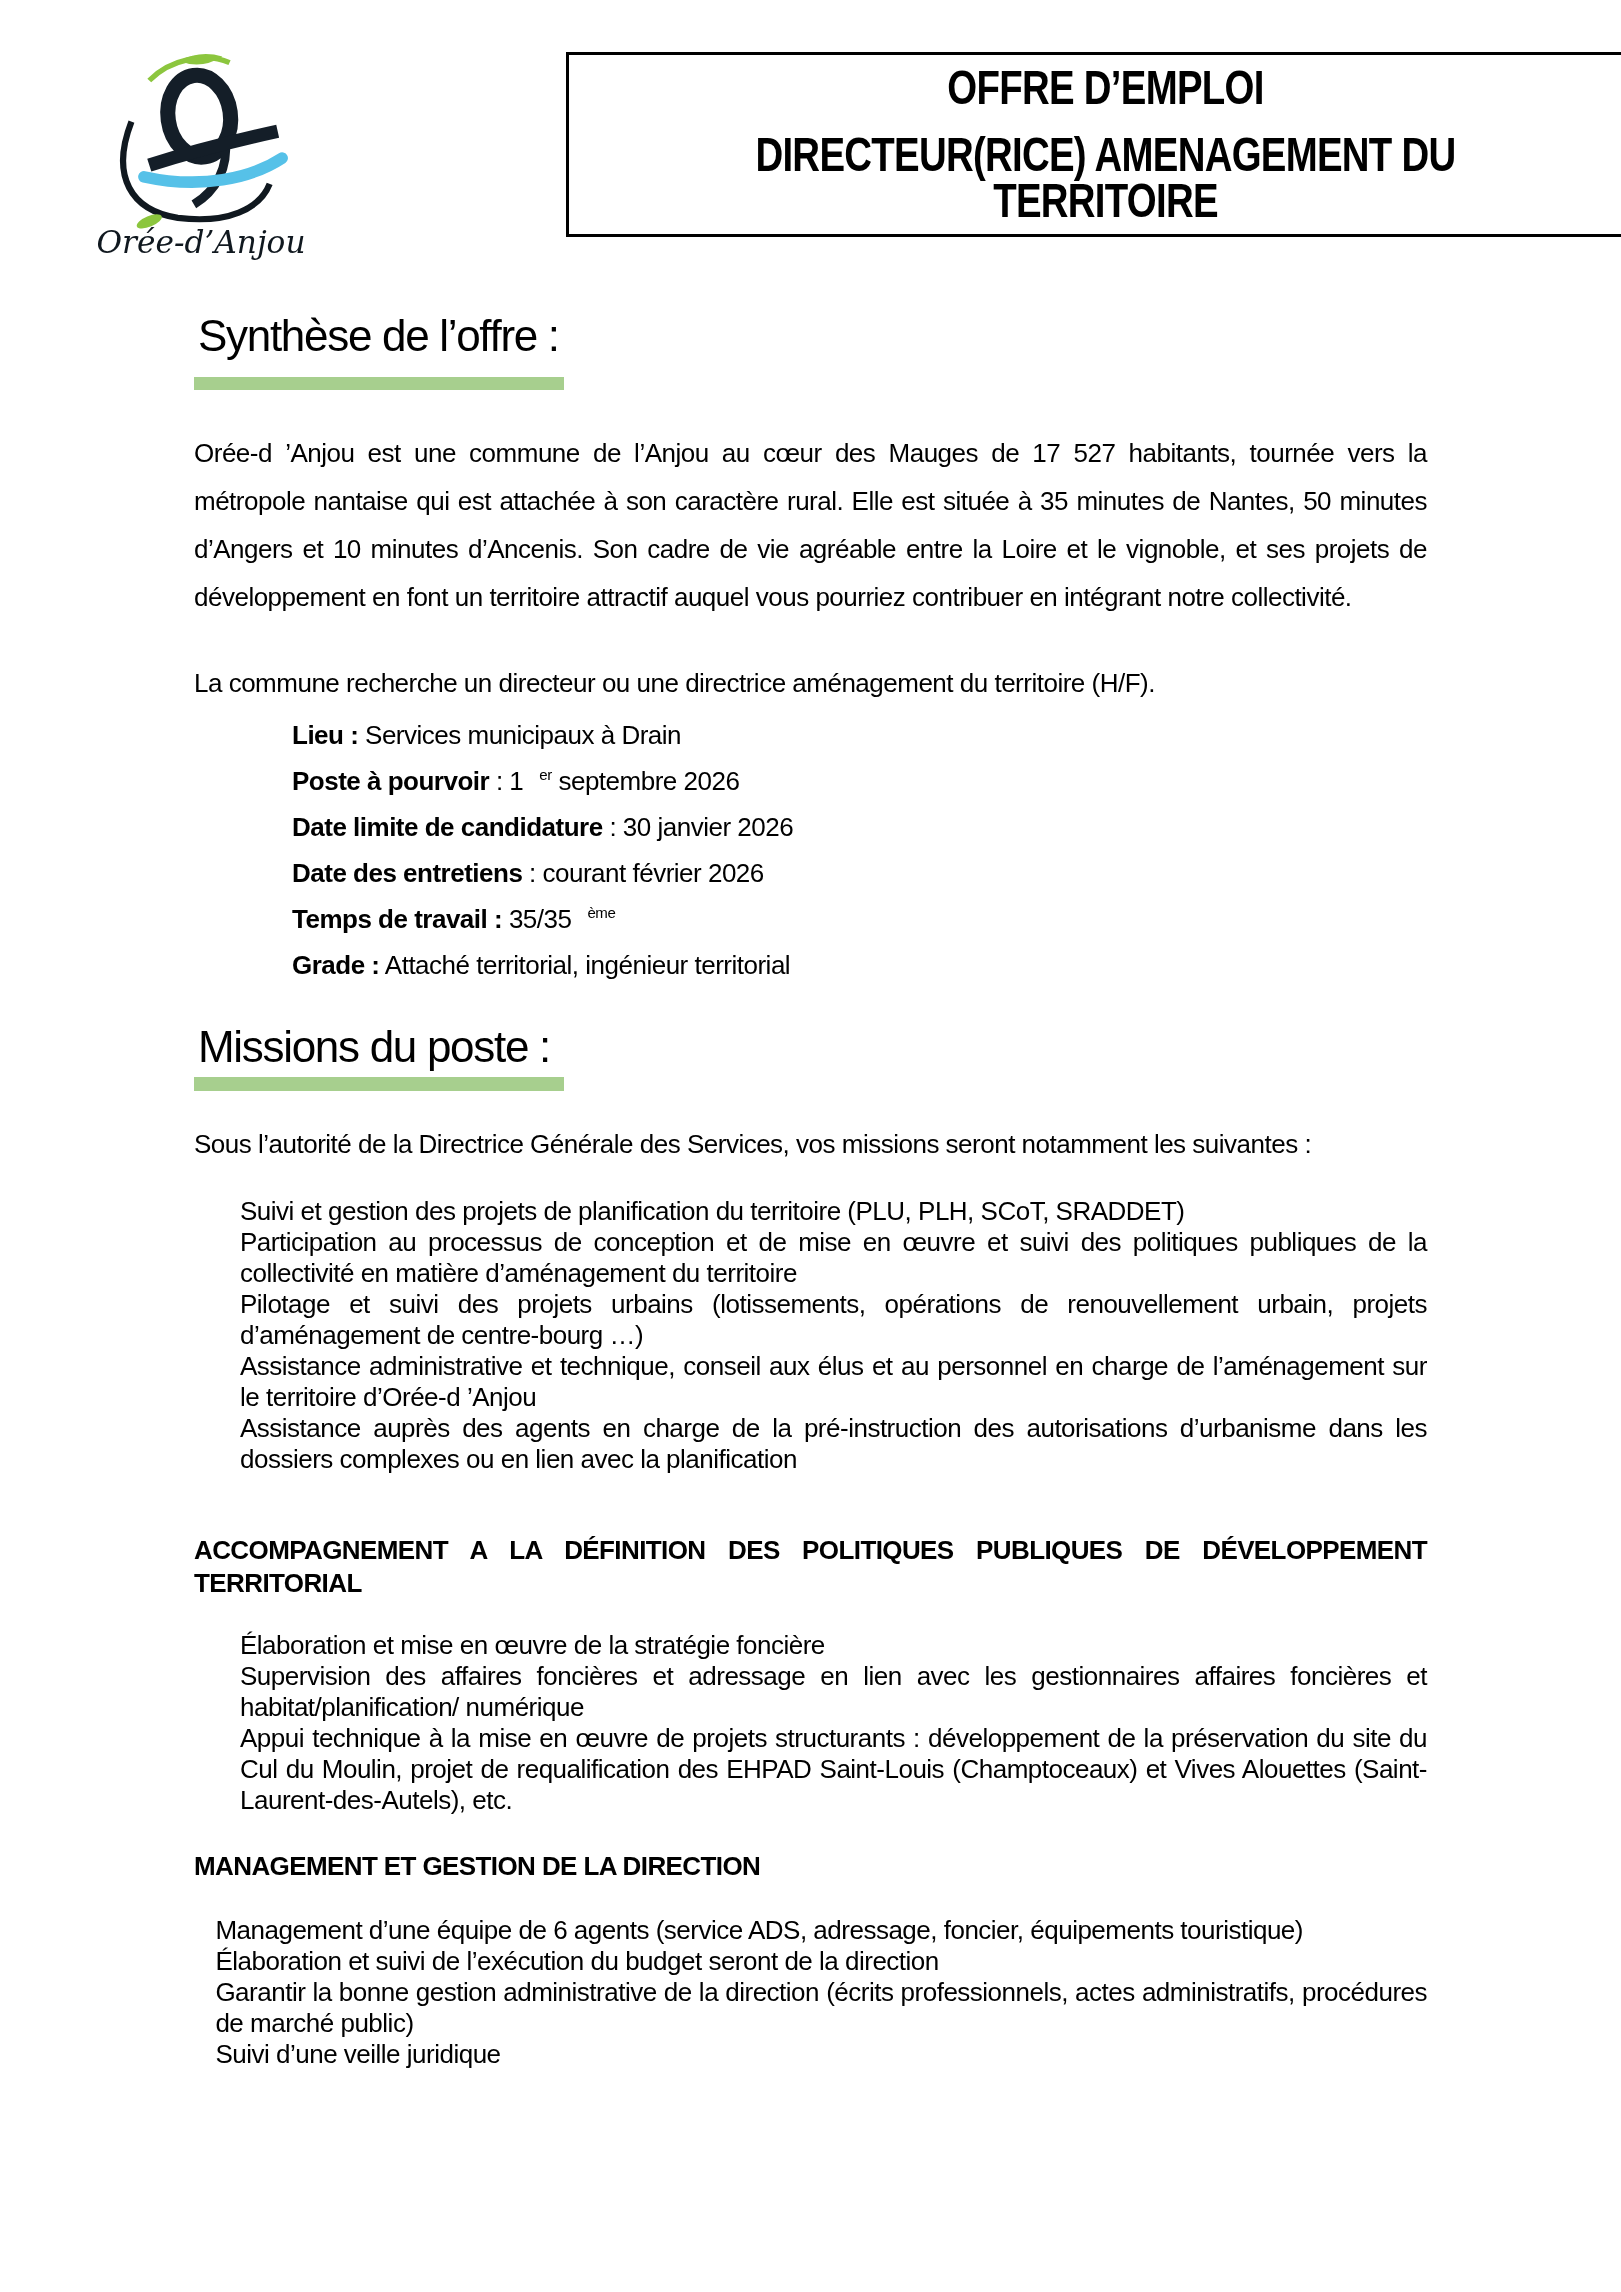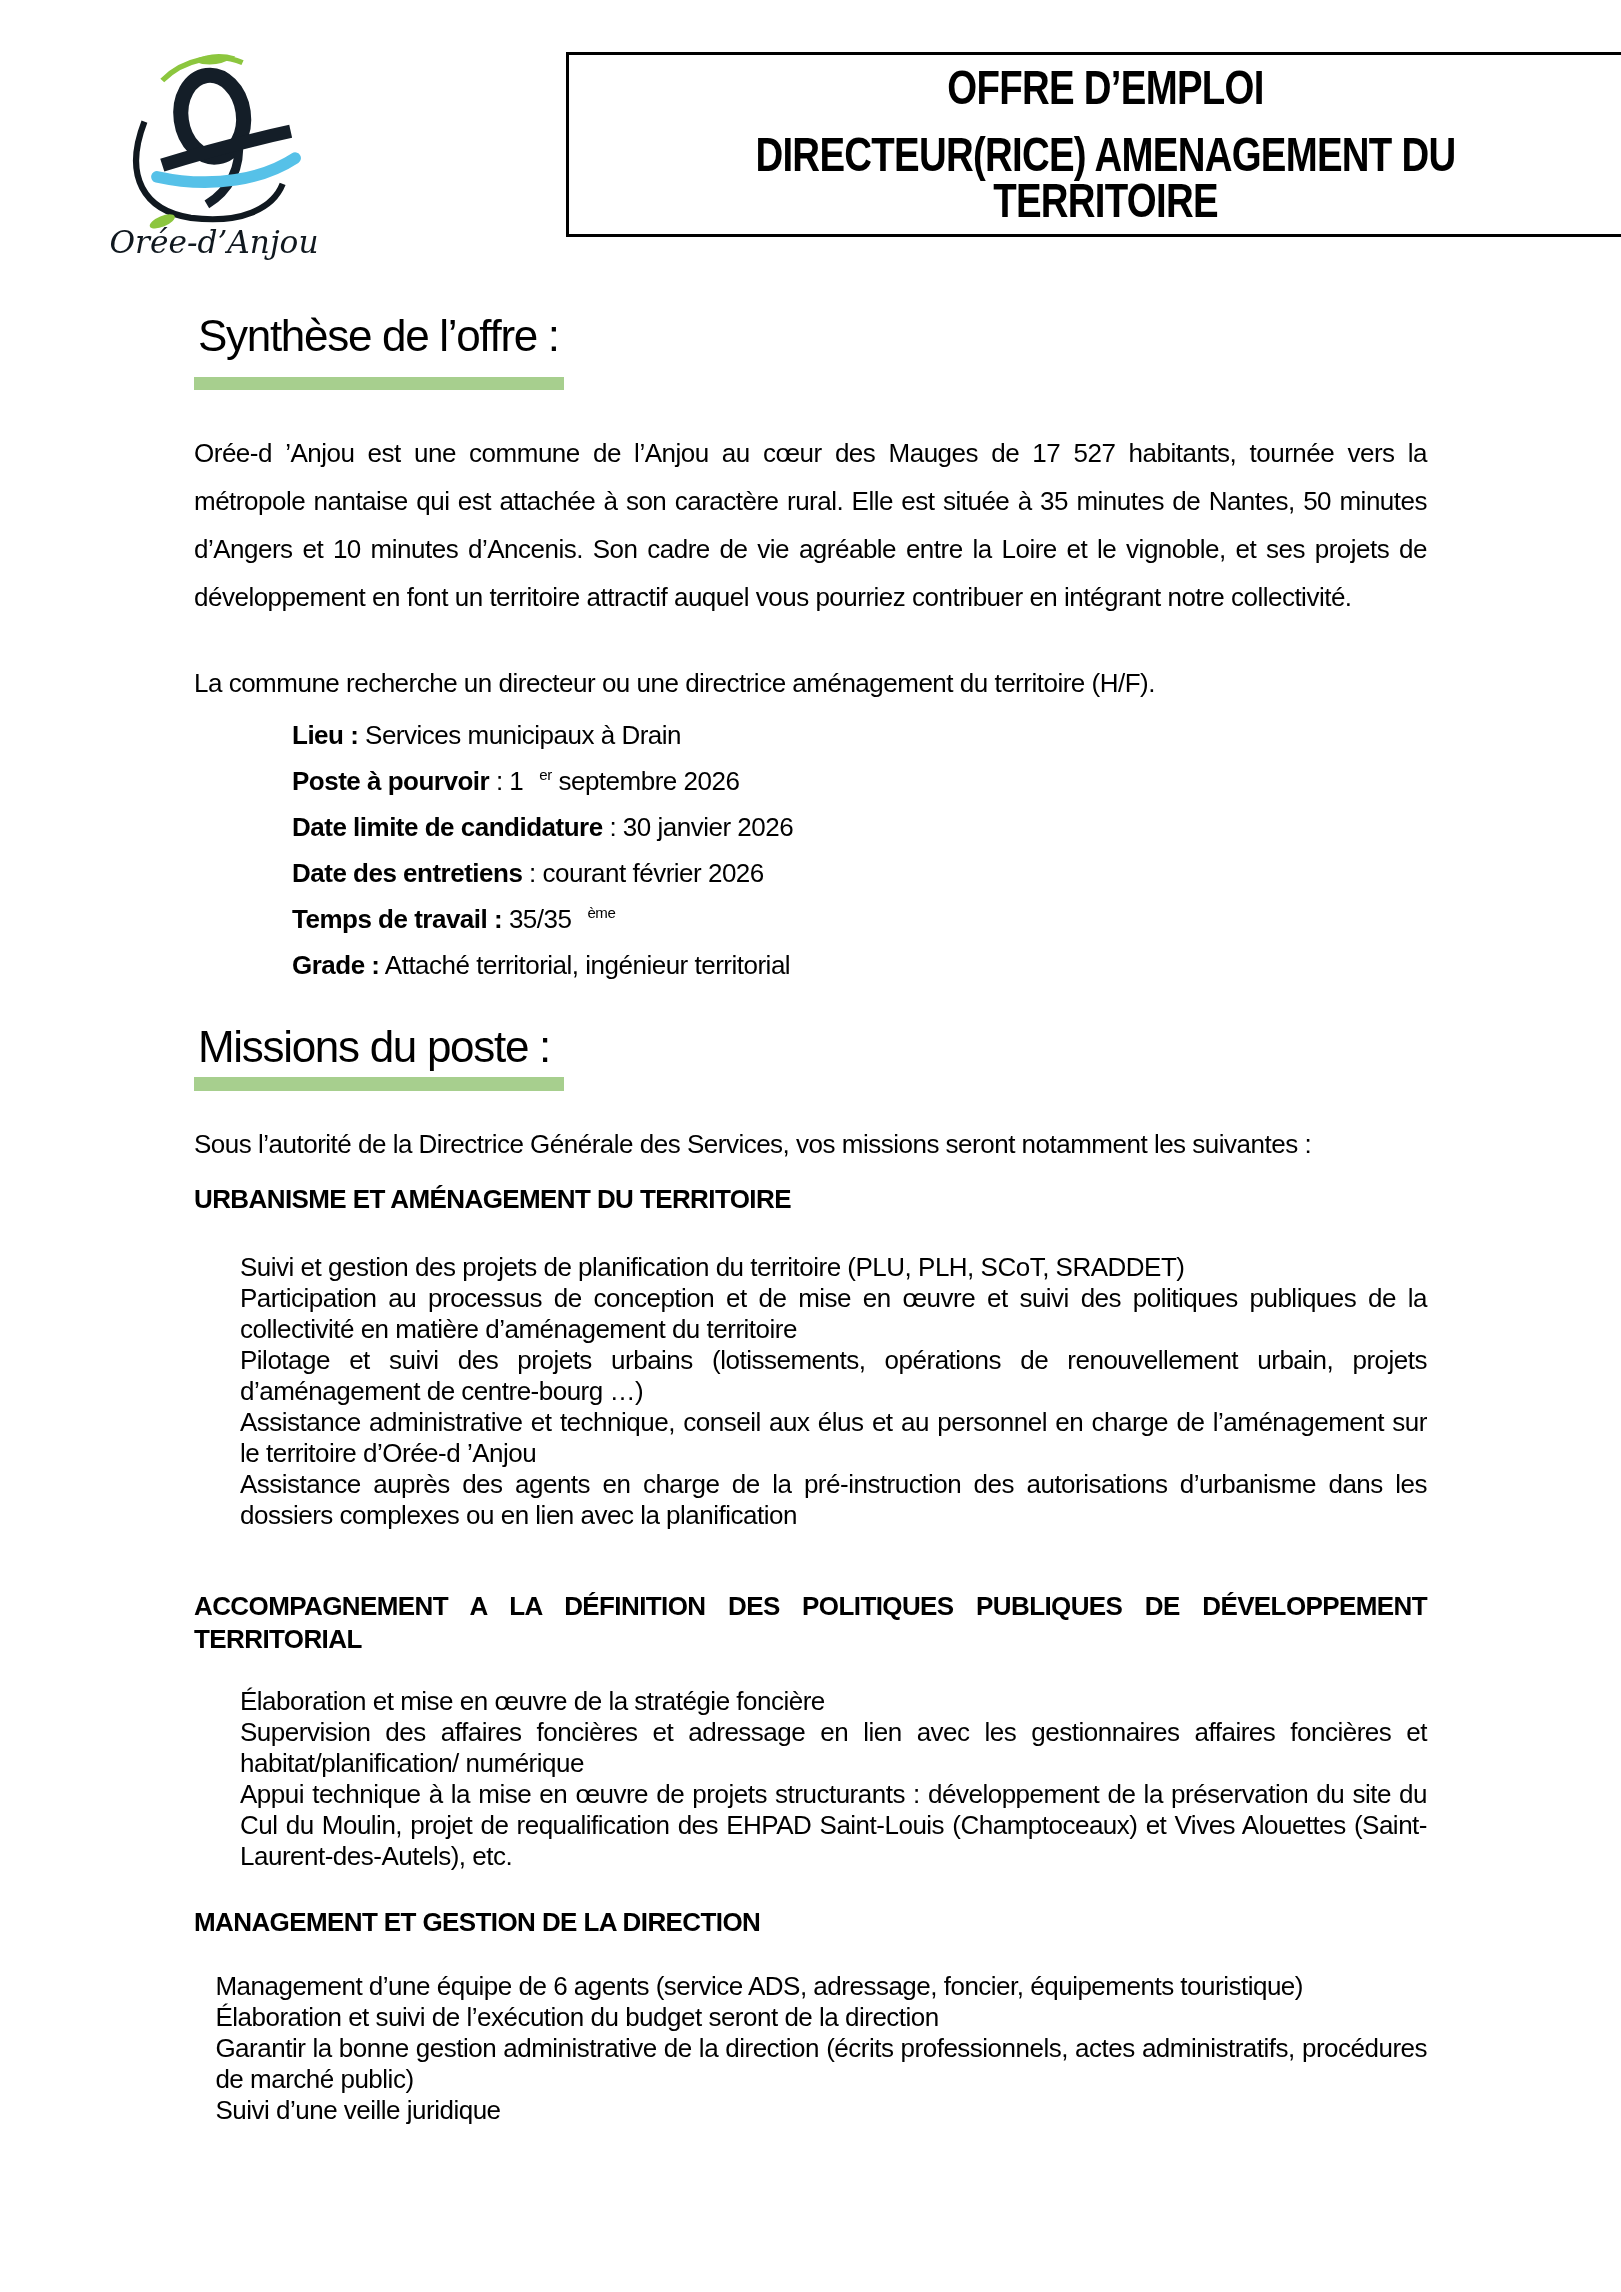--- a/index.html
+++ b/index.html
@@ -2,21 +2,21 @@
 <html lang="fr" style="font-size:14.3px"><head>
 <meta charset="utf-8">
 <style>
   html,body { margin:0; padding:0; background:#ffffff; }
   .page {
     position:relative; width:1622px; height:2293px; background:#ffffff;
     color:#000; font-family:"Liberation Sans", sans-serif; overflow:hidden;
   }
 
   
-  .logo { position:absolute; left:107px; top:43px; width:214px; height:223px; }
+  .logo { position:absolute; left:94px; top:43px; width:214px; height:223px; }
 
   .titlebox {
     position:absolute; left:566px; top:52px; width:1079px; height:185px;
     border:3.6px solid #000; box-sizing:border-box; text-align:center; padding-top:10px;
   }
   .tline {
     font-weight:bold; font-size:48px; line-height:46px; letter-spacing:-0.9px;
     transform:scaleX(0.8); transform-origin:50% 50%; white-space:nowrap;
   }
   .tline.gap { margin-top:21.4px; }
@@ -101,21 +101,20 @@
       <div class="detail"><b>Date des entretiens</b><span> : courant février 2026</span><sup></sup><span></span></div>
       <div class="detail"><b>Temps de travail :</b><span> 35/35</span><sup>ème</sup><span></span></div>
       <div class="detail"><b>Grade :</b><span> Attaché territorial, ingénieur territorial</span><sup></sup><span></span></div>
     </div>
 
     <h2 class="sec missions">Missions du poste :</h2>
     <div class="greenbar missions"></div>
 
     <p class="missions-intro">Sous l’autorité de la Directrice Générale des Services, vos missions seront notamment les suivantes :</p>
 
-    <h3 class="group g1">URBANISME ET AMÉNAGEMENT DU TERRITOIRE</h3>
     <div class="items g1">
       <div class="mitem">Suivi et gestion des projets de planification du territoire (PLU, PLH, SCoT, SRADDET)</div>
       <div class="mitem">Participation au processus de conception et de mise en œuvre et suivi des politiques publiques de la collectivité en matière d’aménagement du territoire</div>
       <div class="mitem">Pilotage et suivi des projets urbains (lotissements, opérations de renouvellement urbain, projets d’aménagement de centre-bourg …)</div>
       <div class="mitem">Assistance administrative et technique, conseil aux élus et au personnel en charge de l’aménagement sur le territoire d’Orée-d ’Anjou</div>
       <div class="mitem">Assistance auprès des agents en charge de la pré-instruction des autorisations d’urbanisme dans les dossiers complexes ou en lien avec la planification</div>
     </div>
 
     <h3 class="group g2">ACCOMPAGNEMENT A LA DÉFINITION DES POLITIQUES PUBLIQUES DE DÉVELOPPEMENT TERRITORIAL</h3>
     <div class="items g2">

